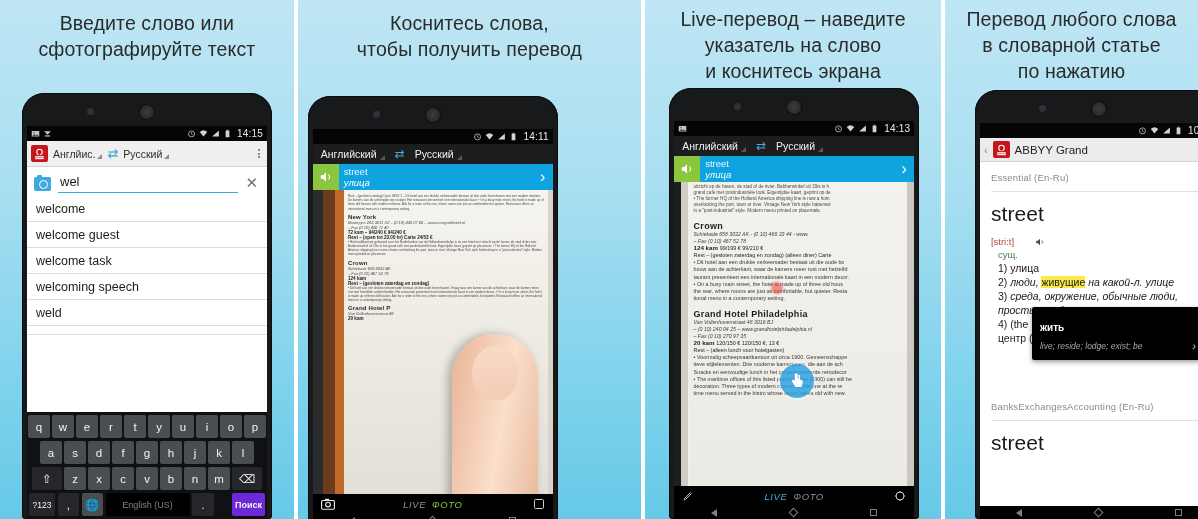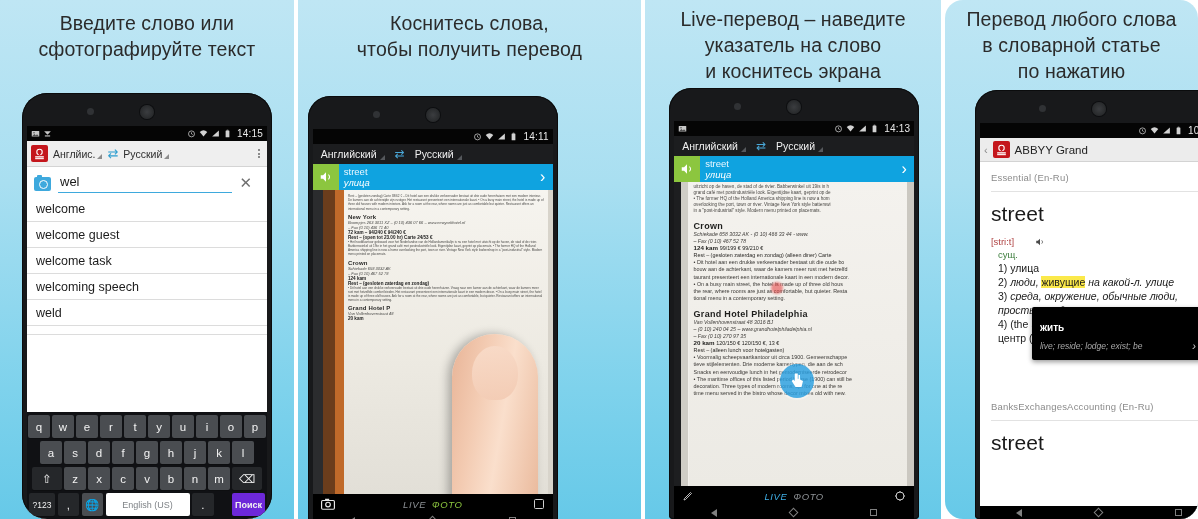--- a/index.html
+++ b/index.html
@@ -6,21 +6,21 @@
   html,body{ width:1198px; height:519px; overflow:hidden; background:#fff;
              font-family:"Liberation Sans", sans-serif; }
   .stage{ position:relative; width:1198px; height:519px; display:flex; }
 
   .panel{ position:relative; height:519px; overflow:hidden;
           background:linear-gradient(180deg,#bfe6f4 0%,#a9dff1 35%,#7ed2ec 75%,#66c9e8 100%); }
   .panel.p1{ width:296px; }
   .gap{ width:4px; height:519px; background:#ffffff; flex:0 0 4px; }
   .panel.p2{ width:346px; }
   .panel.p3{ width:298px; }
-  .panel.p4{ width:255px;border-radius:18px; }
+  .panel.p4{ width:255px; }
 
   .caption{ position:absolute; left:0; right:0; top:10px; text-align:center;
             color:#2b2b2b; font-size:19.5px; line-height:26px; font-weight:400;
             letter-spacing:.1px; padding:0 8px; }
   .caption.three{ top:6px; }
 
   
   .phone{ position:absolute; background:#18191b; border-radius:22px 22px 4px 4px;
           box-shadow:0 0 0 1px #0b0c0d inset; overflow:hidden; }
   .phone .speaker{ position:absolute; top:12px; left:50%; transform:translateX(-50%);
@@ -48,21 +48,21 @@
   .logo svg{ width:13px; height:13px; }
   .lang{ font-size:10.5px; color:#2e2e2e; position:relative; padding-right:7px; }
   .lang::after{ content:""; position:absolute; right:0; bottom:1px;
                 border-left:5px solid transparent; border-bottom:5px solid #8d8d8d; }
   .swap{ color:#2f9fd0; font-size:13px; line-height:1; }
   .kebab{ margin-left:auto; display:flex; flex-direction:column; gap:1.5px;
           padding:0 3px; }
   .kebab i{ width:2px; height:2px; background:#6a6a6a; border-radius:50%; display:block; }
 
   
-  .searchrow{ display:flex; align-items:center; gap:7px; padding:7px 13px 3px 7px; }
+  .searchrow{ display:flex; align-items:center; gap:7px; padding:7px 7px 3px 7px; }
   .camicon{ width:17px; height:14px; border-radius:2px; position:relative;
             background:#3ea9dd; flex:0 0 17px; }
   .camicon::before{ content:""; position:absolute; left:5px; top:3.5px; width:7px; height:7px;
                     border-radius:50%; border:1.6px solid #fff; }
   .camicon::after{ content:""; position:absolute; left:3px; top:-2px; width:5px; height:3px;
                    background:#3ea9dd; border-radius:1px; }
   .searchfield{ flex:1; border-bottom:1.4px solid #3ea9dd; padding:0 0 3px 2px;
                 font-size:13px; color:#1a1a1a; }
   .clearx{ color:#6f6f6f; font-size:15px; line-height:1; padding:0 2px 3px 0; }
 
@@ -75,21 +75,21 @@
   
   .kbd{ position:absolute; left:0; right:0; bottom:0; background:#101114;
         padding:3px 2px 3px 2px; }
   .krow{ display:flex; justify-content:center; gap:2.5px; margin-bottom:3px; }
   .krow:last-child{ margin-bottom:0; }
   .key{ background:#4a4d51; border-radius:2px; color:#f2f2f2; font-size:11.5px;
         height:23px; min-width:21.5px; display:flex; align-items:center;
         justify-content:center; box-shadow:0 1px 0 #0d0e10; }
   .key.dark{ background:#25272a; }
   .key.wide{ min-width:30px; }
-  .key.space{ flex:1; max-width:112px; background:#ffffff; color:#7f8387; font-size:9px; }
+  .key.space{ flex:1; max-width:112px; background:#000000; color:#7f8387; font-size:9px; }
   .key.small{ font-size:8.5px; min-width:26px; }
   .key.find{ font-size:9px; min-width:33px; background:#6d28d9; font-weight:bold;margin-left:16px; }
 
   
   .topbar2{ height:20px; background:#1c1d1f; display:flex; align-items:center;
             padding:0 8px; gap:10px; }
   .topbar2 .lg{ font-size:10.5px; color:#f0f0f0; position:relative; padding-right:8px; }
   .topbar2 .lg::after{ content:""; position:absolute; right:0; bottom:0;
                        border-left:5px solid transparent; border-bottom:5px solid #55585c; }
   .topbar2 .sw{ color:#4aa8d8; font-size:12px; }
@@ -185,21 +185,21 @@
 <body>
 
 <div class="stage">
 
   <div class="panel p1">
     <div class="caption">
       <div>Введите слово или</div>
       <div>сфотографируйте текст</div>
     </div>
 
-    <div class="phone" style="left:22px; top:93px; width:250px; height:426px;border-radius:25px;">
+    <div class="phone" style="left:22px; top:93px; width:250px; height:426px;">
       <div class="sensor"></div>
       <div class="speaker"></div>
       <div class="screen">
 
         <div class="statusbar">
           <div class="sb-left">
             <svg class="sbico" viewBox="0 0 24 24">
                 <rect x="2" y="5" width="20" height="15" rx="1" fill="#ddd"></rect>
                 <circle cx="8" cy="10" r="2" fill="#555"></circle>
                 <path d="M3 19l6-6 4 4 3-3 5 5z" fill="#555"></path>

